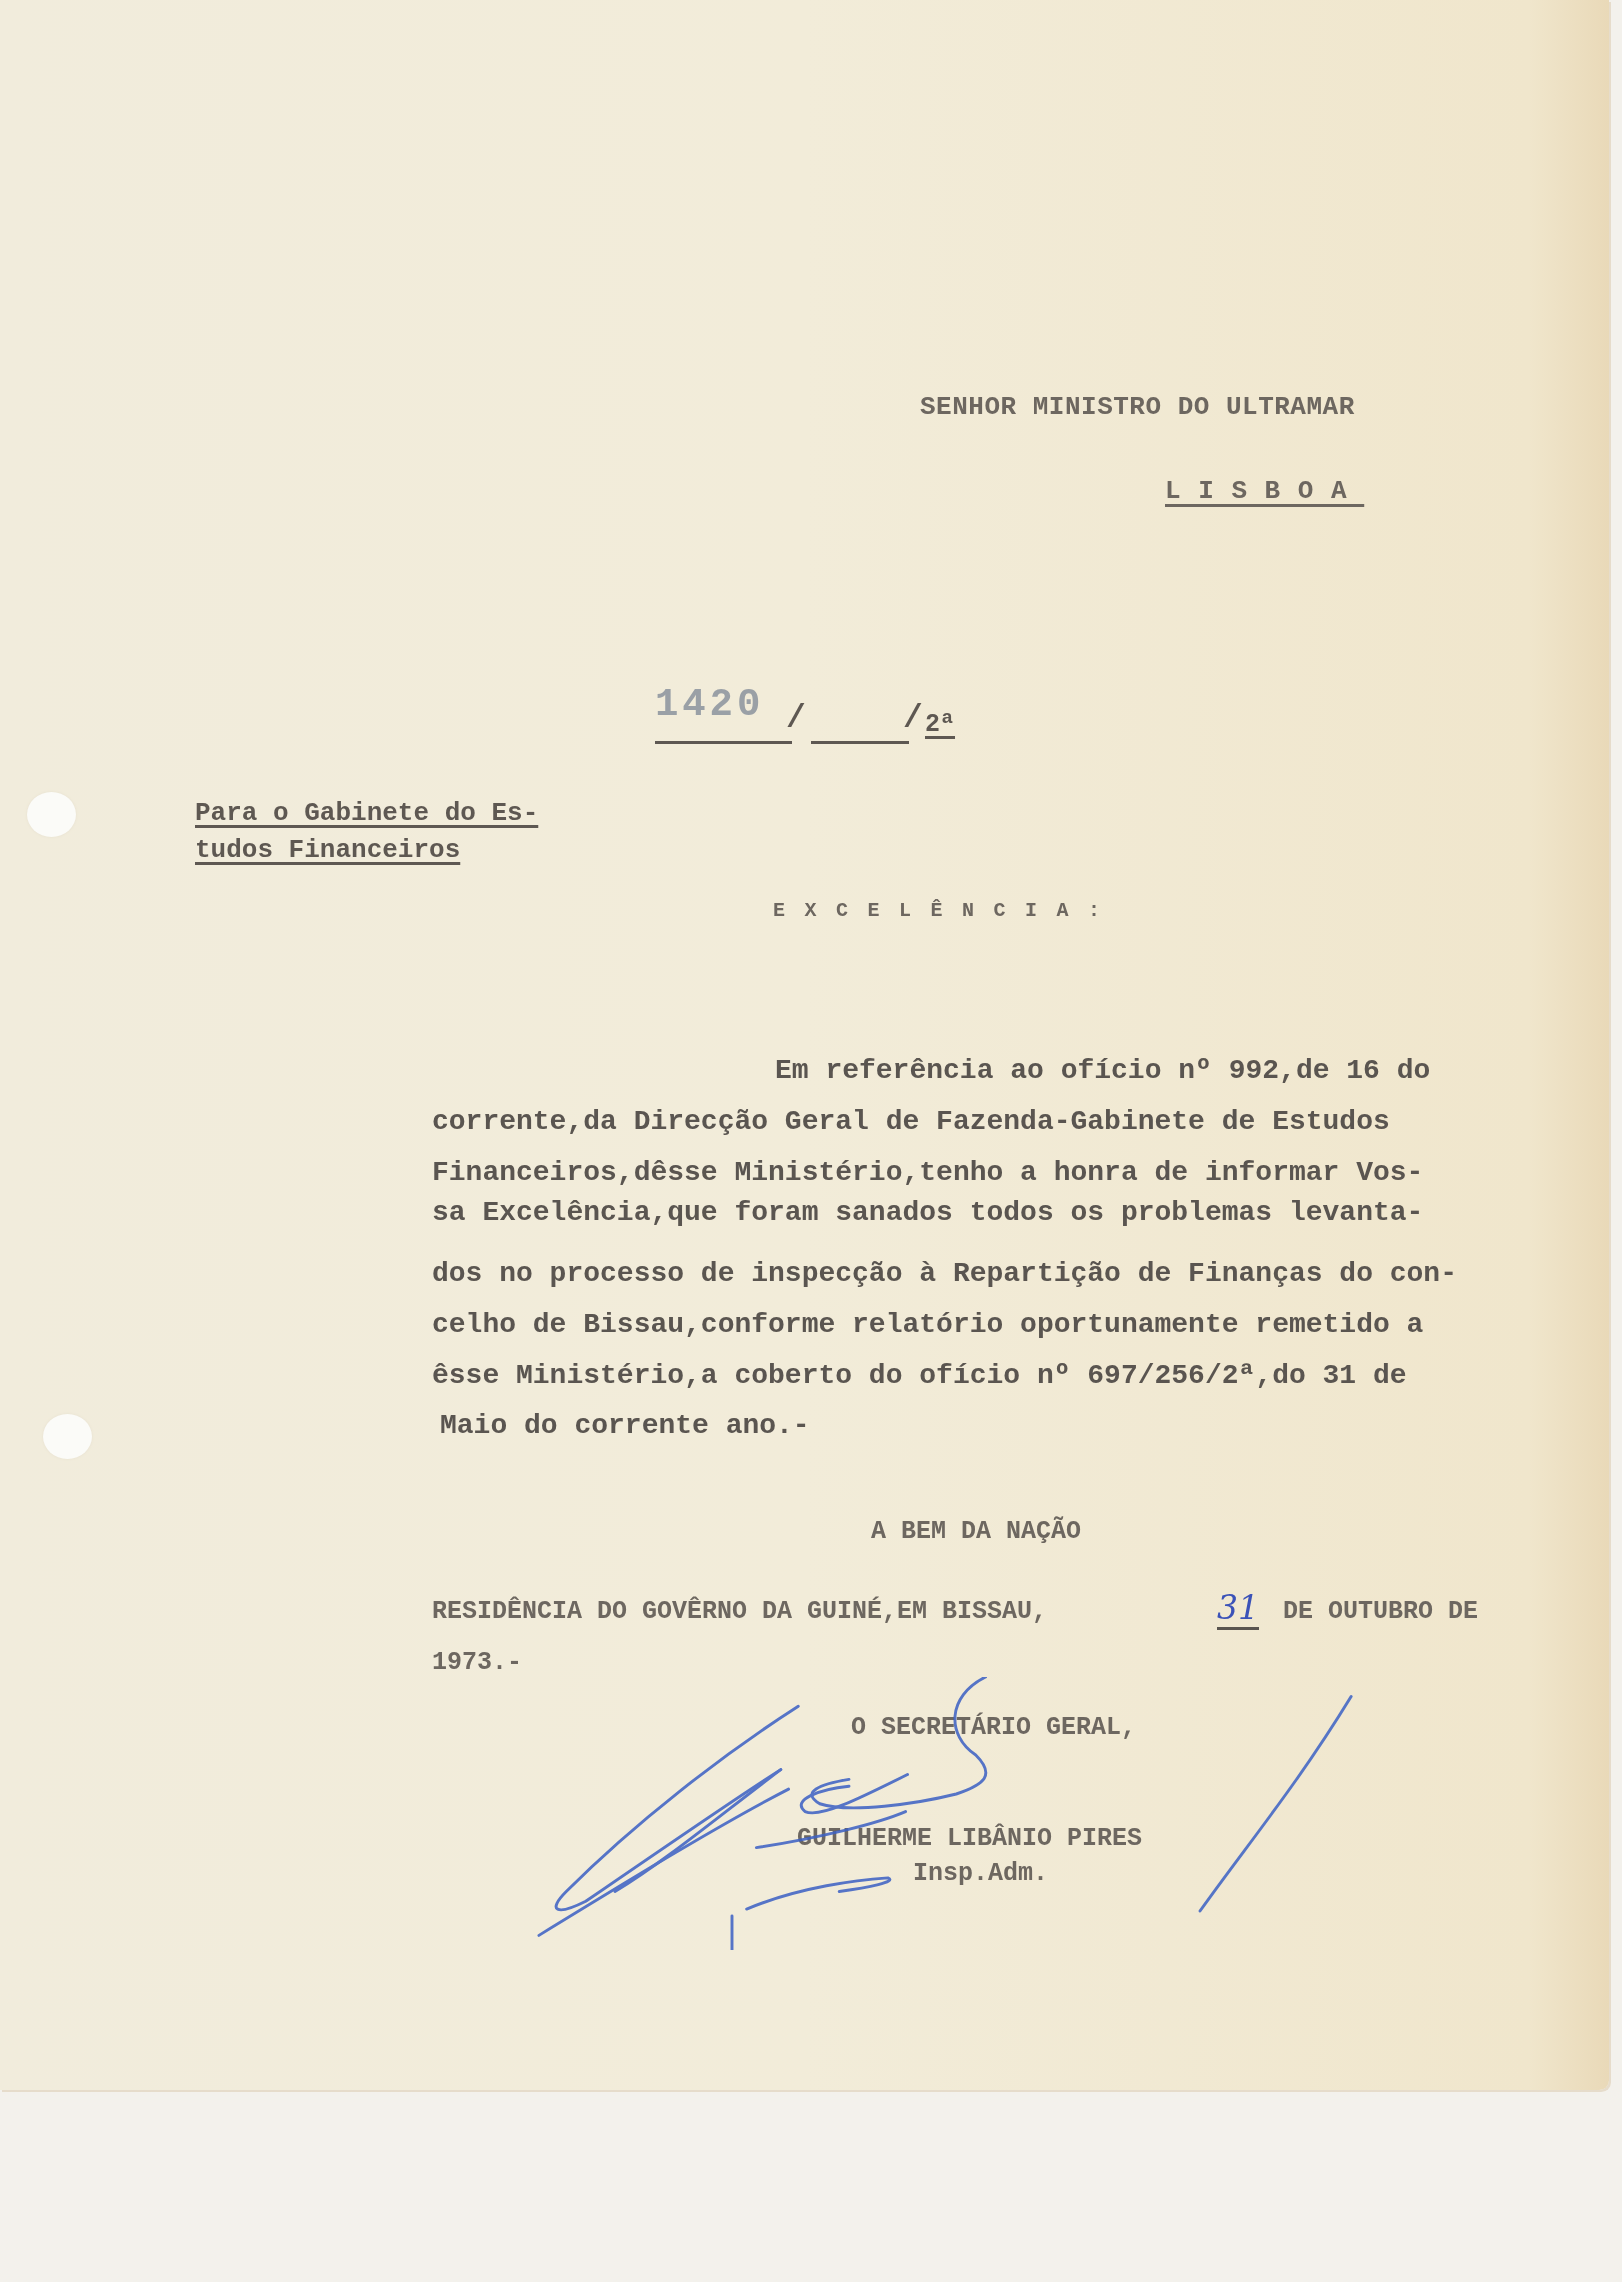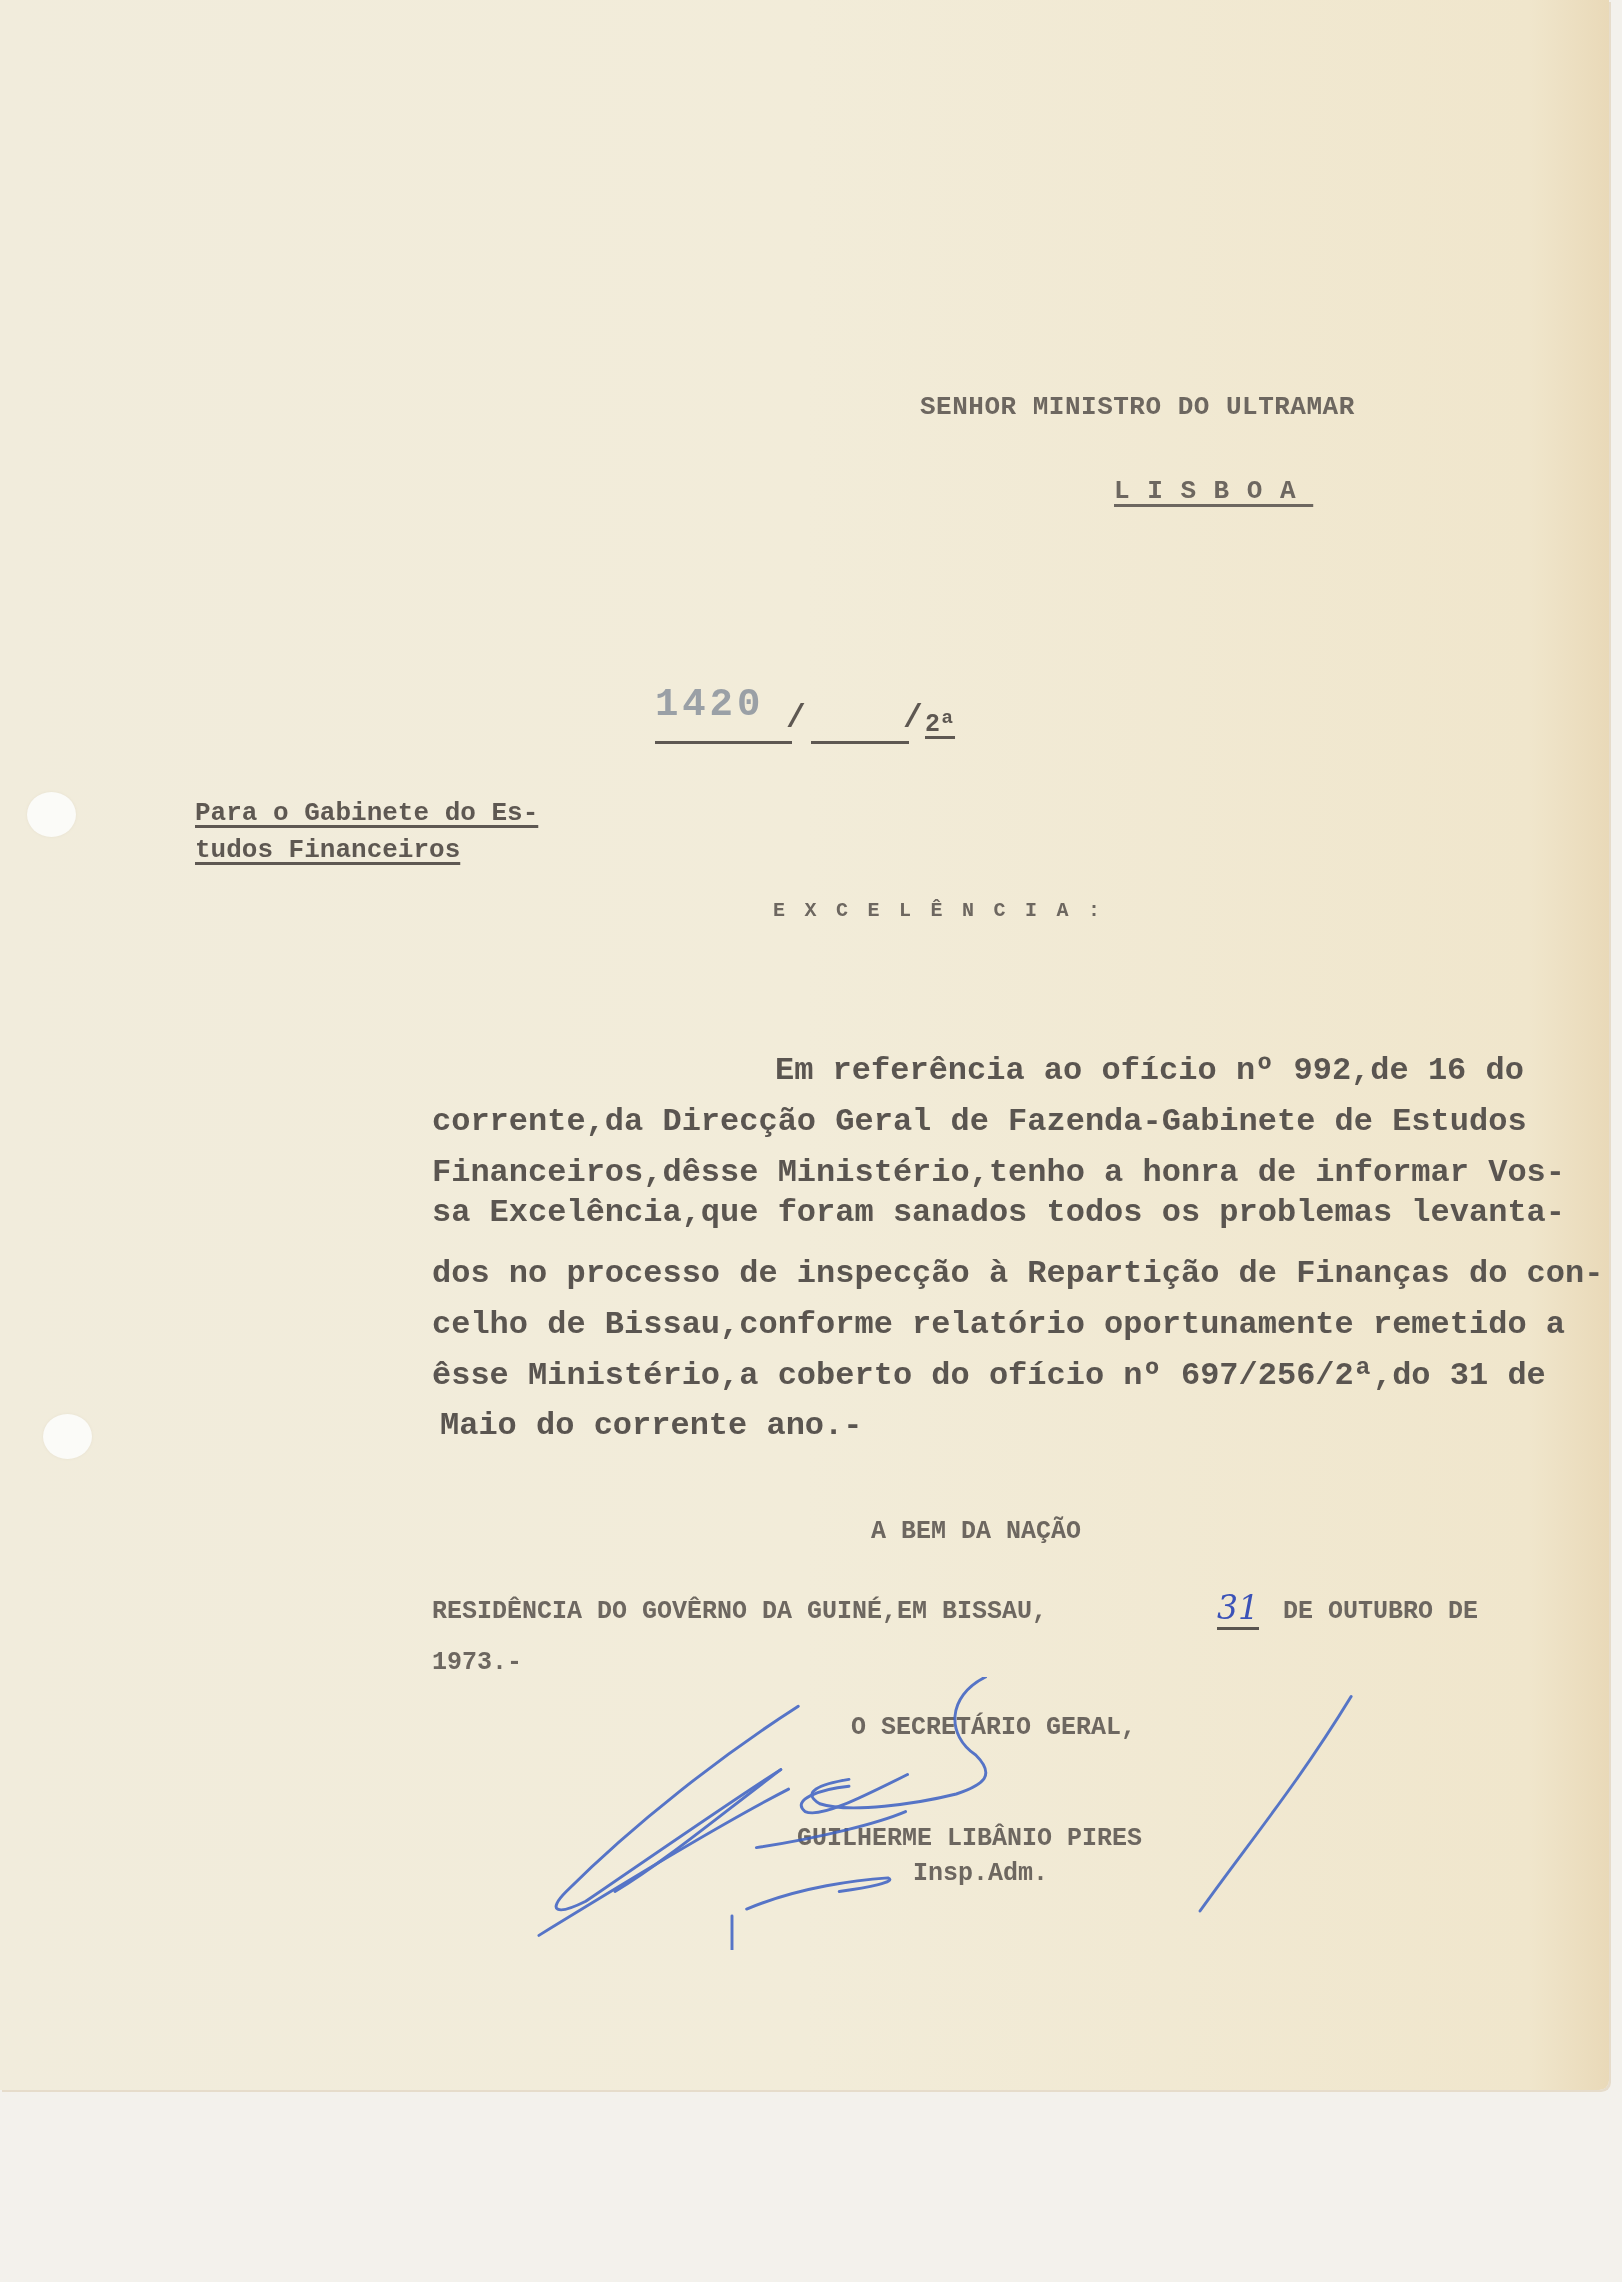--- a/index.html
+++ b/index.html
@@ -23,35 +23,35 @@
     box-shadow: 0 0 2.9px #e7e0cf;
   }
   .t { position: absolute; white-space: pre; font-weight: 700; }
   .addr { font-size: 26px; color: #6d6760; letter-spacing: 0.5px; }
   .lisboa { font-size: 26px; color: #6d6760; letter-spacing: 17.6px; text-decoration: underline; text-decoration-thickness: 2.9px; text-underline-offset: 5.9px; }
   .refno { font-size: 39px; color: #9aa0a6; letter-spacing: 3.9px; }
   .refline { position: absolute; height: 2.9px; background: #5e5852; }
   .slash { font-size: 33px; color: #5e5852; }
   .dest { font-size: 26px; color: #5e5852; text-decoration: underline; text-decoration-thickness: 2.9px; text-underline-offset: 4.9px; }
   .excel { font-size: 20px; color: #6d6760; letter-spacing: 19.5px; }
-  .body { font-size: 32px; color: #5a5550; line-height: 51px; }
+  .body { font-size: 28px; color: #5a5550; line-height: 51px; }
   .center { font-size: 25px; color: #6d6760; }
   .sig { position: absolute; left: 527px; top: 1677px; width: 839px; height: 273px; pointer-events: none; }
   .hand { color: #3b52b8; font-family: "DejaVu Serif", serif; font-style: italic; font-weight: 400; font-size: 33px; }
 </style>
 </head>
 <body>
 
 <div class="paper">
 
   <div class="hole" style="left:27px; top:792px;"></div>
   <div class="hole" style="left:43px; top:1414px;"></div>
 
   <div class="t addr" style="left:920px; top:392px;">SENHOR MINISTRO DO ULTRAMAR</div>
-  <div class="t lisboa" style="left:1114px; top:476px;">LISBOA</div>
+  <div class="t lisboa" style="left:1165px; top:476px;">LISBOA</div>
 
   <div>
     <div class="t refno" style="left:655px; top:683px;">1420</div>
     <div class="refline" style="left:655px; top:741px; width:137px;"></div>
     <div class="t slash" style="left:786px; top:700px;">/</div>
     <div class="refline" style="left:811px; top:741px; width:98px;"></div>
     <div class="t slash" style="left:903px; top:700px;">/</div>
     <div class="t dest" style="left:925px; top:710px; font-size:25px;">2ª</div>
   </div>
 

